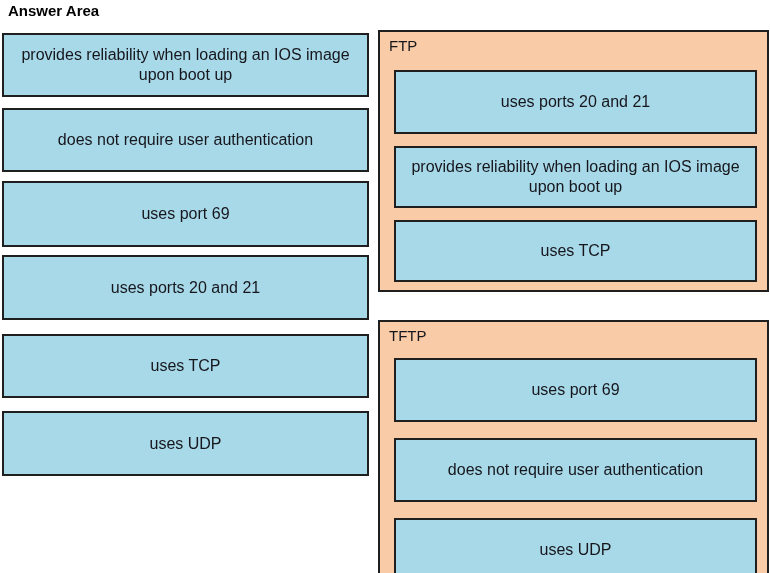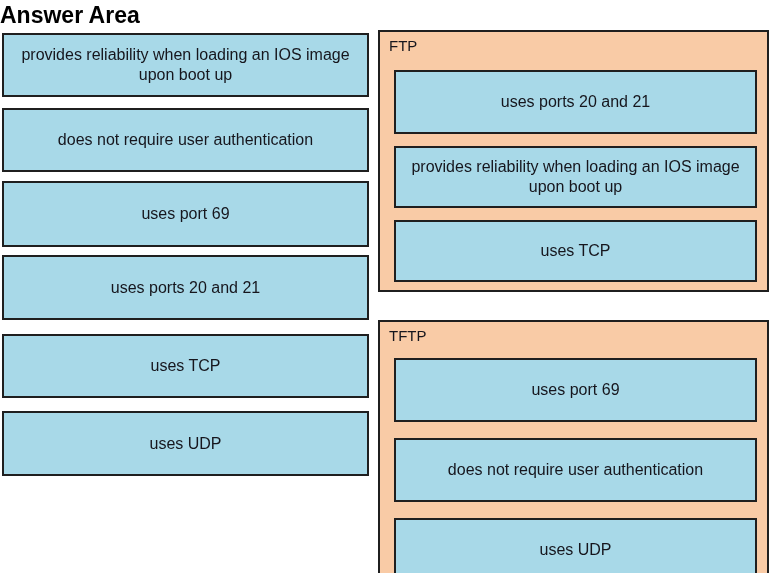--- a/index.html
+++ b/index.html
@@ -1,21 +1,21 @@
 <!DOCTYPE html>
 <html><head>
 <meta charset="utf-8">
 <style>
   * { margin: 0; padding: 0; box-sizing: border-box; }
   html, body { width: 770px; height: 573px; background: #ffffff; overflow: hidden; }
   body { font-family: "Liberation Sans", sans-serif; color: #16161d; position: relative; }
 
   .page-title {
-    position: absolute; left: 0; top: 2px;
-    font-size: 23px; font-weight: bold; color: #000000; text-align: center;
+    position: absolute; left: 8px; top: 2px;
+    font-size: 15px; font-weight: bold; color: #000000; text-align: center;
   }
 
   .drag-item {
     position: absolute;
     background: #a8d9e8;
     border: 2px solid #1f1f1f;
     display: flex; align-items: center; justify-content: center;
     text-align: center;
     font-size: 16px; line-height: 1.25;
     padding: 1px 14px;

